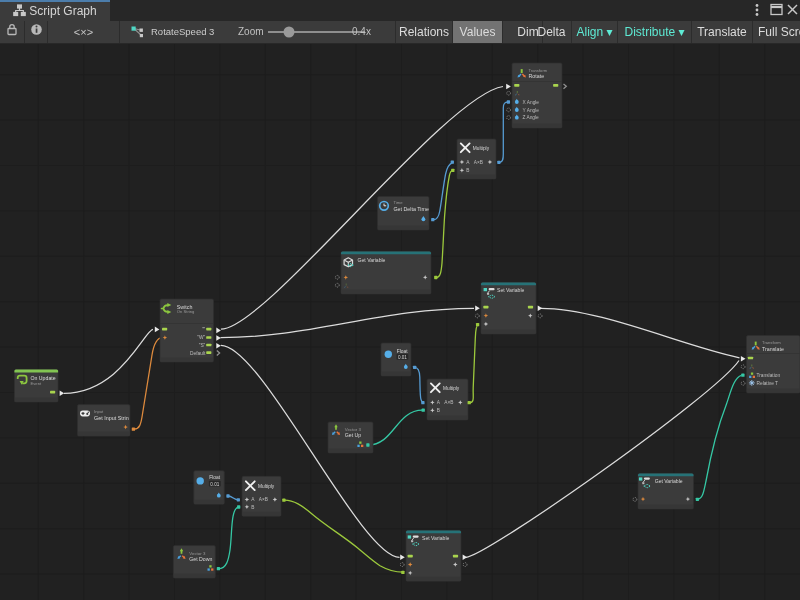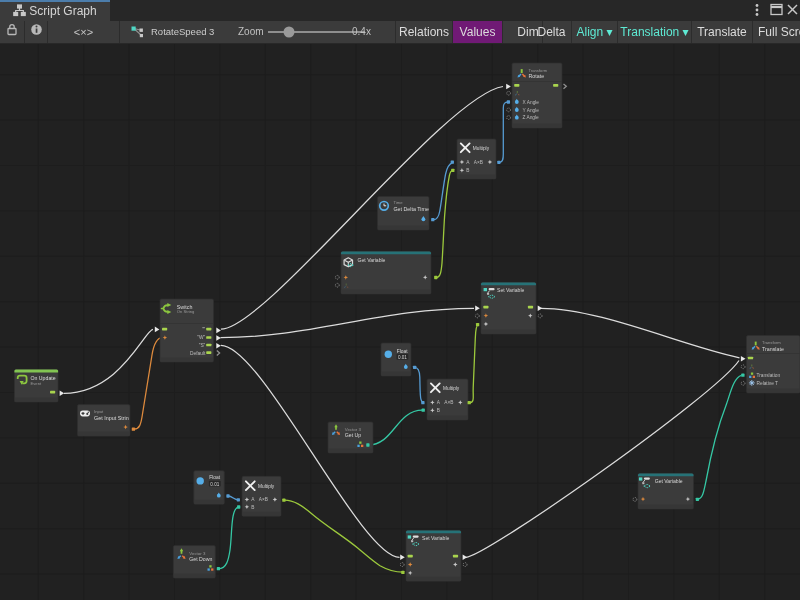--- a/index.html
+++ b/index.html
@@ -61,25 +61,25 @@
       </svg></div>
 <div style="position:absolute;left:151px;top:0;height:22px;line-height:22px;color:#cccccc;font-size:9.5px">RotateSpeed 3</div>
 <div id="zoomlbl" style="left:238px">Zoom</div>
 <svg width="110" height="22" viewBox="0 0 110 22" style="position:absolute;left:265px;top:0">
 <line x1="3" y1="11" x2="100" y2="11" stroke="#8f8f8f" stroke-width="2"></line>
 <circle cx="24" cy="11" r="5.5" fill="#9a9a9a"></circle>
     </svg>
 <div id="zoomval" style="left:352px">0.4x</div>
 <div class="sep" style="left:395px"></div>
 <div class="tbtn" style="left:396px;width:57px">Relations</div>
-<div class="tbtn" style="left:453px;width:50px;background:#701a75">Values</div>
+<div class="tbtn" style="left:453px;width:50px;background:#737373">Values</div>
 <div class="tbtn" style="left:514px;width:29px">Dim</div>
 <div class="tbtn" style="left:532px;width:40px">Delta</div>
 <div class="tbtn dis" style="left:572px;width:46px">Align ▾</div>
-<div class="tbtn dis" style="left:618px;width:74px">Translation ▾</div>
+<div class="tbtn dis" style="left:618px;width:74px">Distribute ▾</div>
 <div class="tbtn" style="left:692px;width:61px">Translate</div>
 <div class="tbtn" style="left:753px;width:47px;border-right:none;text-align:left;padding-left:5px">Full Screen</div>
 </div>
 <svg width="800" height="556" viewBox="0 44 800 556" style="position:absolute;left:0;top:44px" font-family="&quot;Liberation Sans&quot;,sans-serif">
     <line x1="38.3" y1="44" x2="38.3" y2="600" stroke="#1d1d1d"></line>
     <line x1="83.7" y1="44" x2="83.7" y2="600" stroke="#1d1d1d"></line>
     <line x1="129.1" y1="44" x2="129.1" y2="600" stroke="#1d1d1d"></line>
     <line x1="174.5" y1="44" x2="174.5" y2="600" stroke="#1d1d1d"></line>
     <line x1="219.9" y1="44" x2="219.9" y2="600" stroke="#1d1d1d"></line>
     <line x1="265.3" y1="44" x2="265.3" y2="600" stroke="#1d1d1d"></line>

